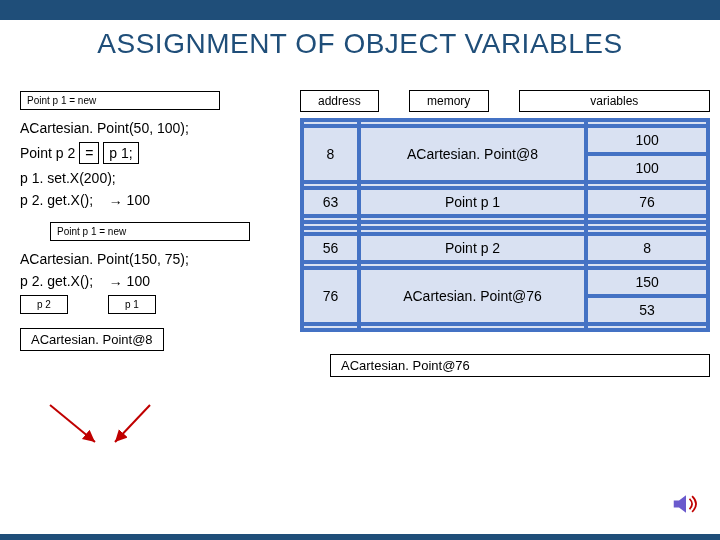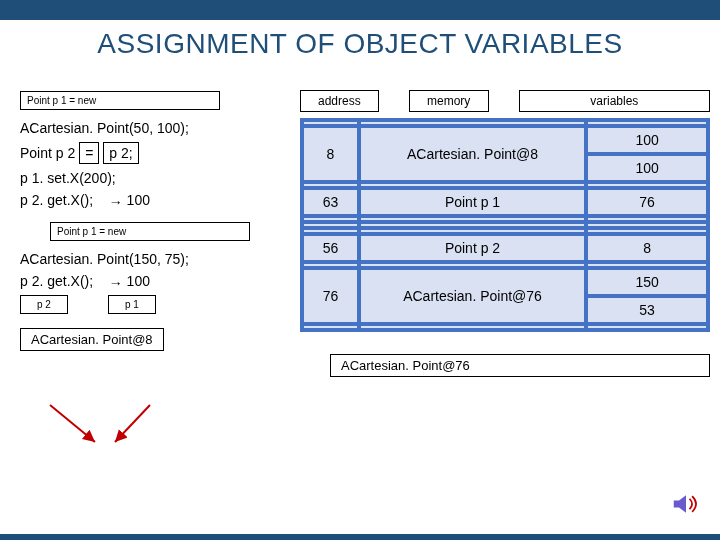--- a/index.html
+++ b/index.html
@@ -126,21 +126,21 @@
 <div class="title">ASSIGNMENT OF OBJECT VARIABLES</div>
 
 <div class="content">
 
   <div class="left-col">
     <div class="code-box" style="width:200px">Point p 1  = new</div>
     <div class="code-line">ACartesian. Point(50, 100);</div>
     <div class="code-line">
       <span>Point p 2</span>
       <span class="boxed">=</span>
-      <span class="boxed">p 2;</span>
+      <span class="boxed">p 1;</span>
     </div>
     <div class="code-line">p 1. set.X(200);</div>
     <div class="code-line">
       <span>p 2. get.X();</span>&nbsp;&nbsp;&nbsp;
       <span>→ 100</span>
     </div>
     <div class="code-box" style="width:200px;margin-left:30px;margin-top:8px">Point p 1  = new</div>
     <div class="code-line">ACartesian. Point(150, 75);</div>
     <div class="code-line">
       <span>p 2. get.X();</span>&nbsp;&nbsp;&nbsp;

